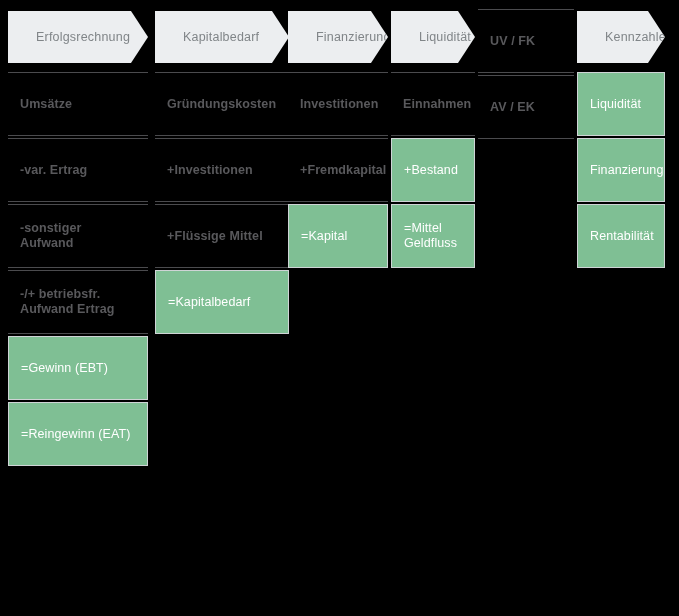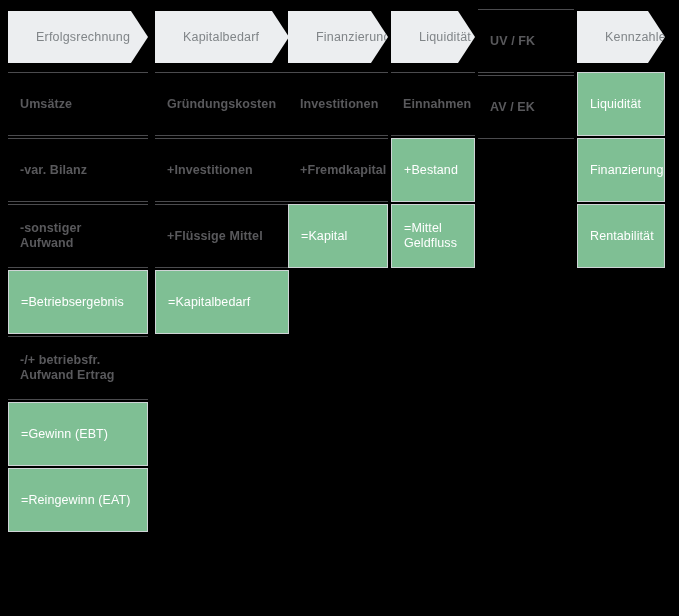--- a/index.html
+++ b/index.html
@@ -77,27 +77,24 @@
 <div id="board">
     <div class="column" style="left: 8px; width: 140px;">
       <div class="col-header">
         <span class="hdr-label">Erfolgsrechnung</span>
       </div>
       <div class="cell-stack">
         <div class="cell dark">
           <span class="cell-text">Umsätze</span>
         </div>
         <div class="cell dark">
-          <span class="cell-text">-var. Bilanz</span>
+          <span class="cell-text">-var. Ertrag</span>
         </div>
         <div class="cell dark">
           <span class="cell-text">-sonstiger Aufwand</span>
-        </div>
-        <div class="cell green">
-          <span class="cell-text">=Betriebsergebnis</span>
         </div>
         <div class="cell dark">
           <span class="cell-text">-/+ betriebsfr.
 Aufwand Ertrag</span>
         </div>
         <div class="cell green">
           <span class="cell-text">=Gewinn (EBT)</span>
         </div>
         <div class="cell green">
           <span class="cell-text">=Reingewinn (EAT)</span>

